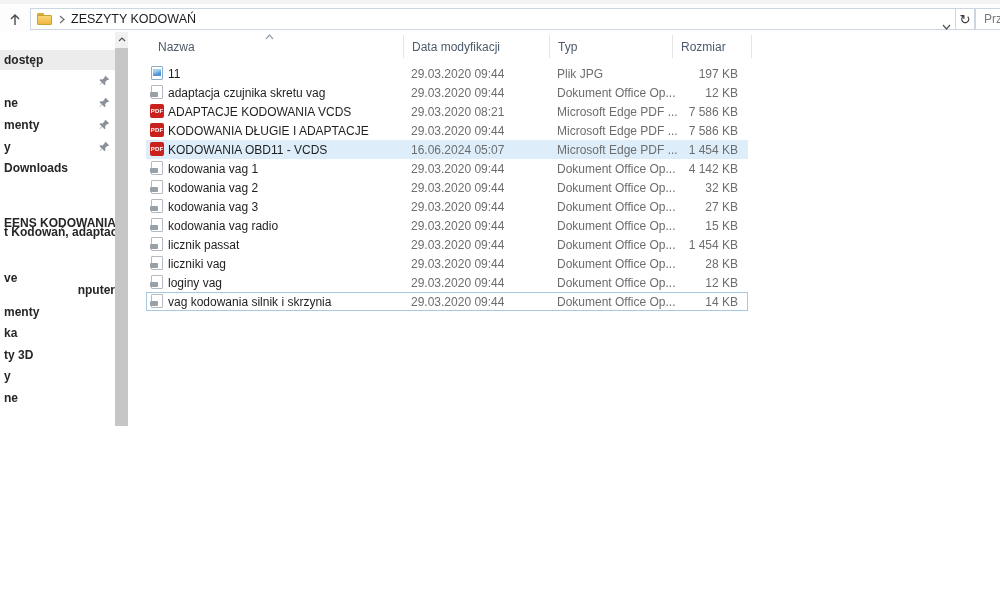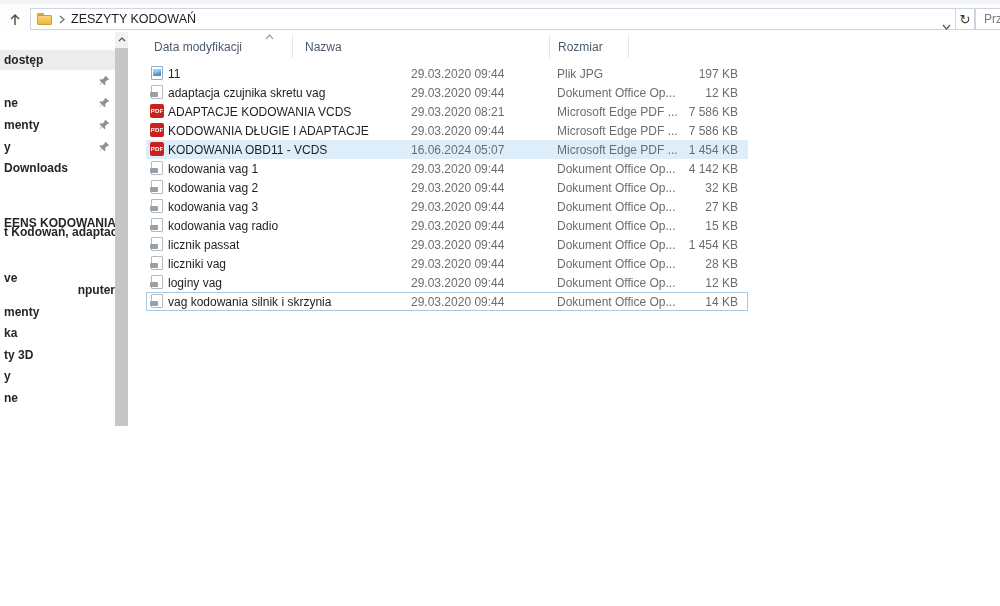--- a/index.html
+++ b/index.html
@@ -217,25 +217,28 @@
         </svg>
     </div>
   </div>
 
   <div class="list-head">
     <span class="sort-chev">
       <svg width="9" height="6" viewBox="0 0 9 6">
           <path d="M1 5 L4.5 1 L8 5" stroke="#98a2ac" stroke-width="1.2" fill="none"></path>
         </svg>
     </span>
+    <div class="hcell first" style="width:257px">
+        <span>Nazwa</span>
+      </div>
     <div class="hcell" style="width:146px">
         <span>Data modyfikacji</span>
       </div>
-    <div class="hcell first" style="width:257px">
-        <span>Nazwa</span>
+    <div class="hcell" style="width:123px">
+        <span>Typ</span>
       </div>
     <div class="hcell last" style="width:80px">
         <span>Rozmiar</span>
       </div>
   </div>
 
   <div class="rows">
       <div class="row">
       <span class="fi fi-jpg"></span>
       <span class="c-name">11</span>

